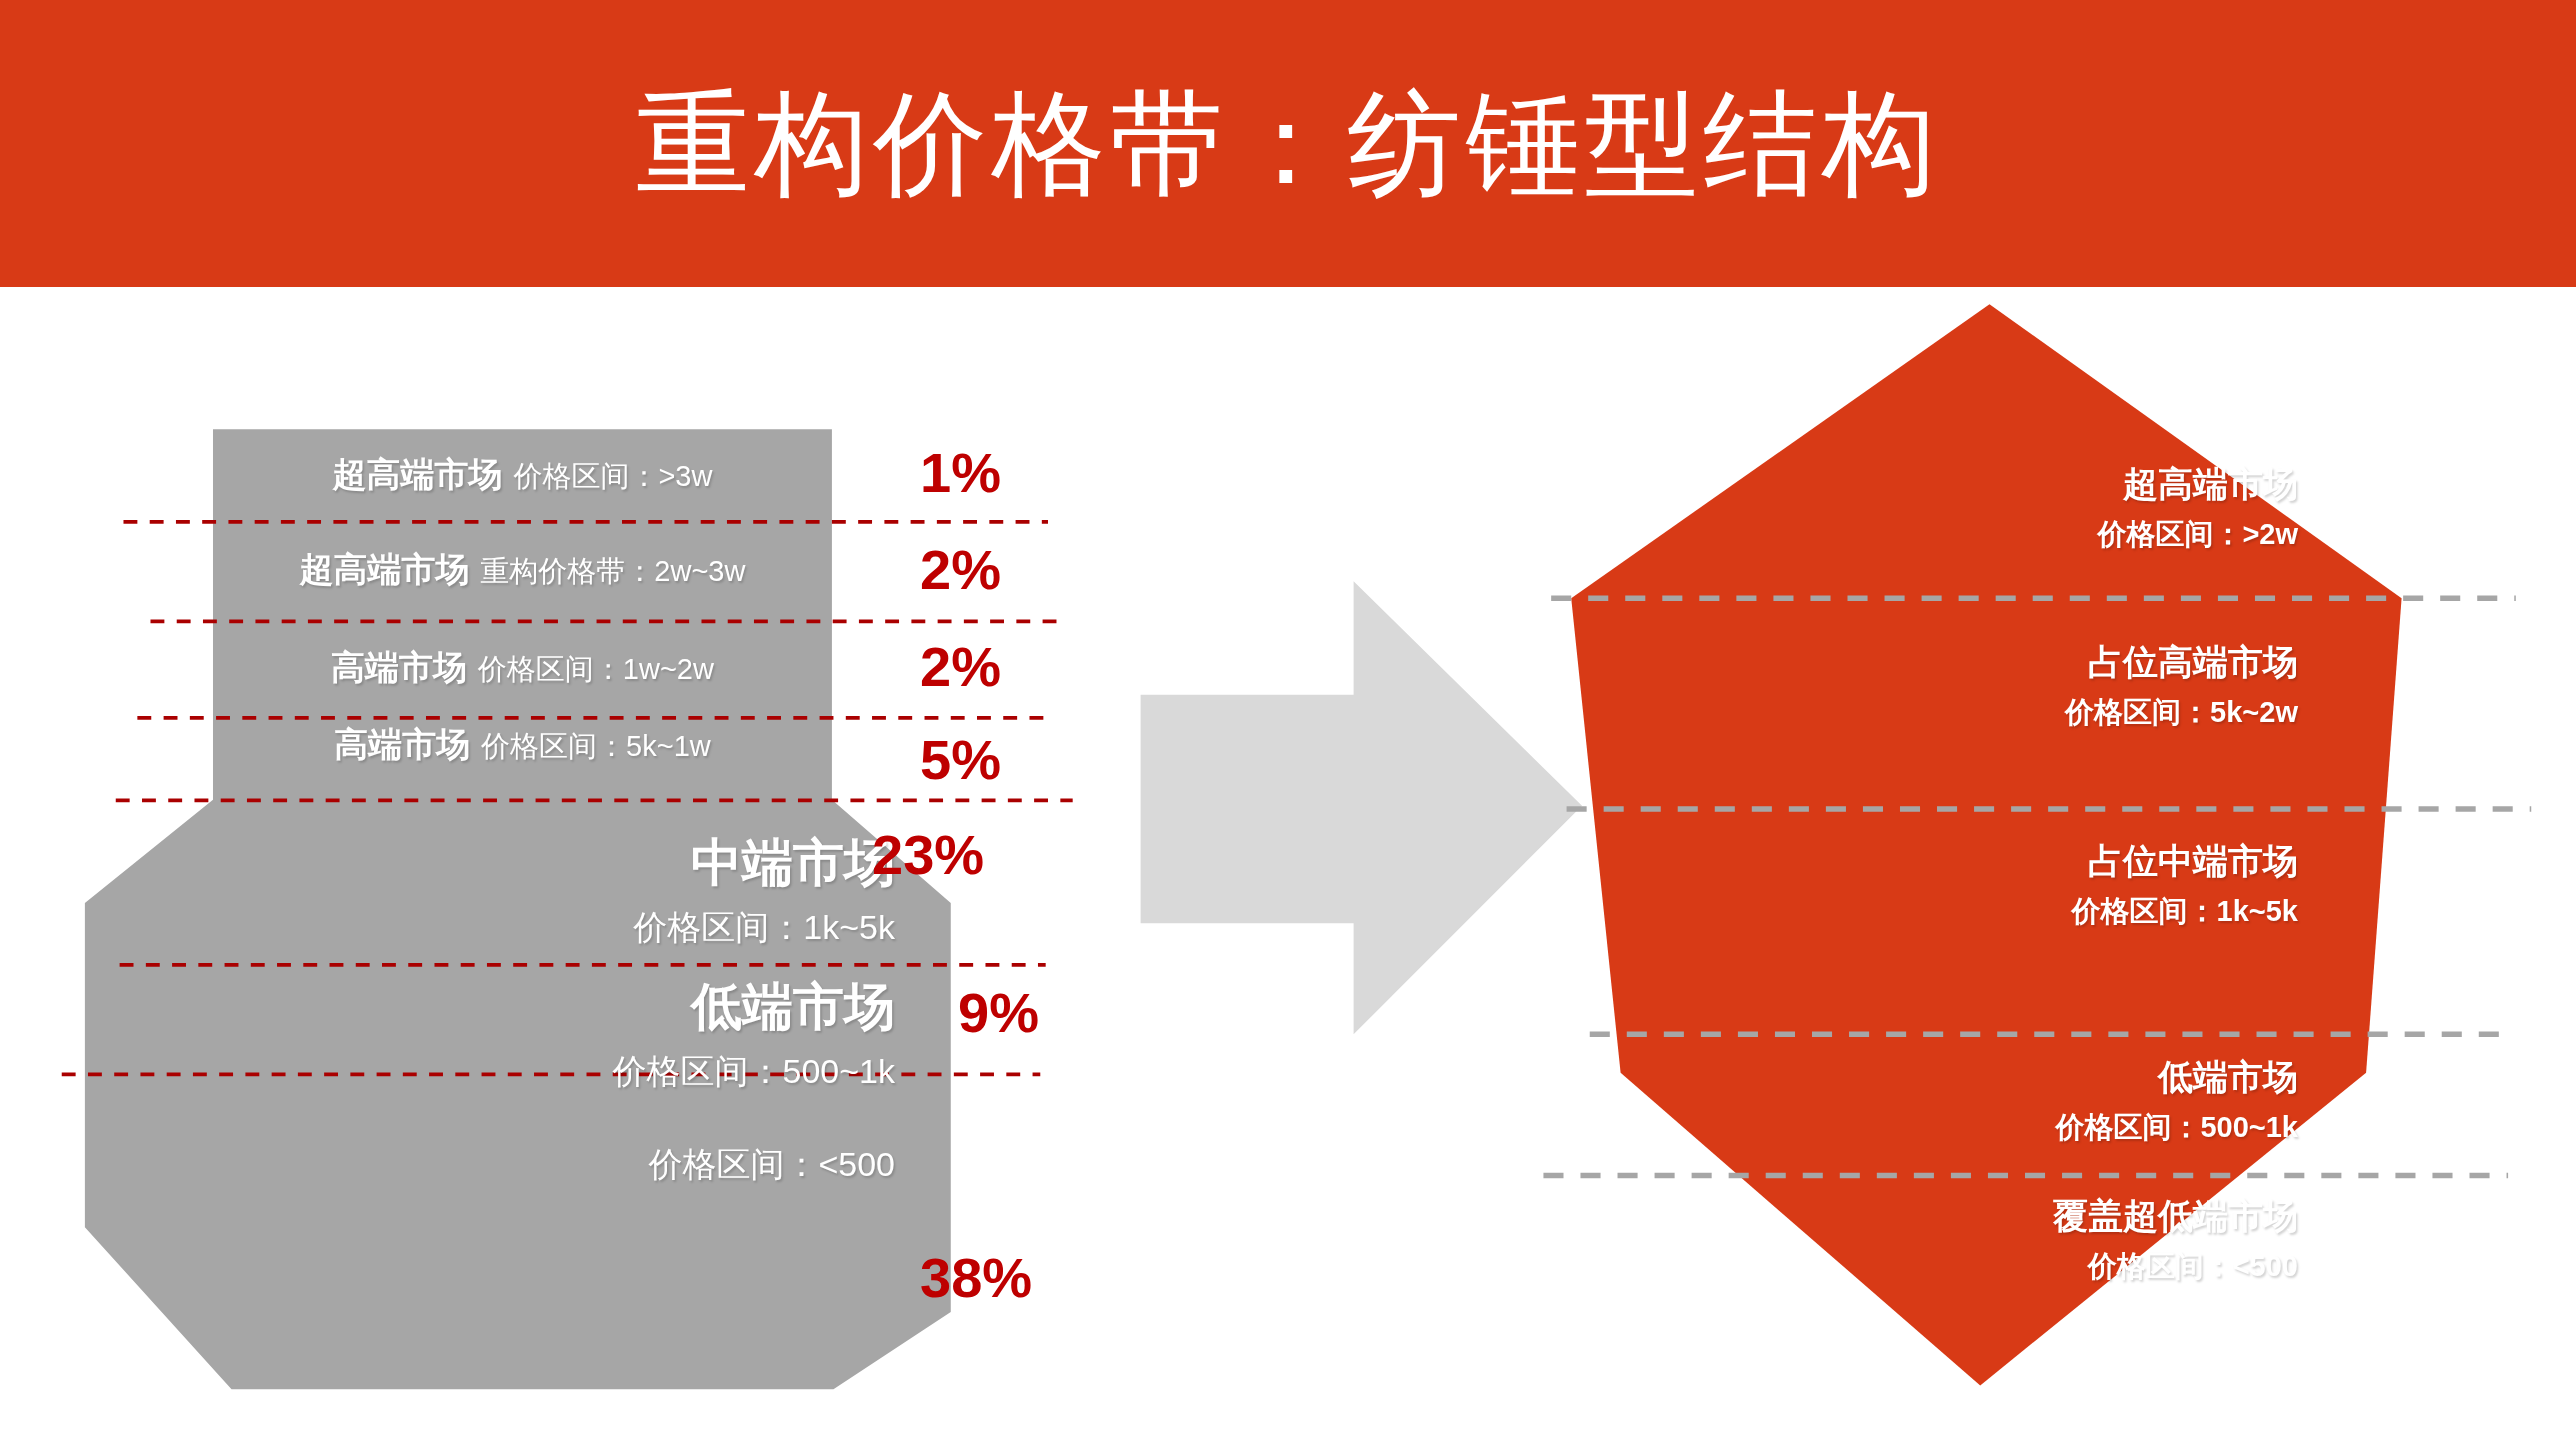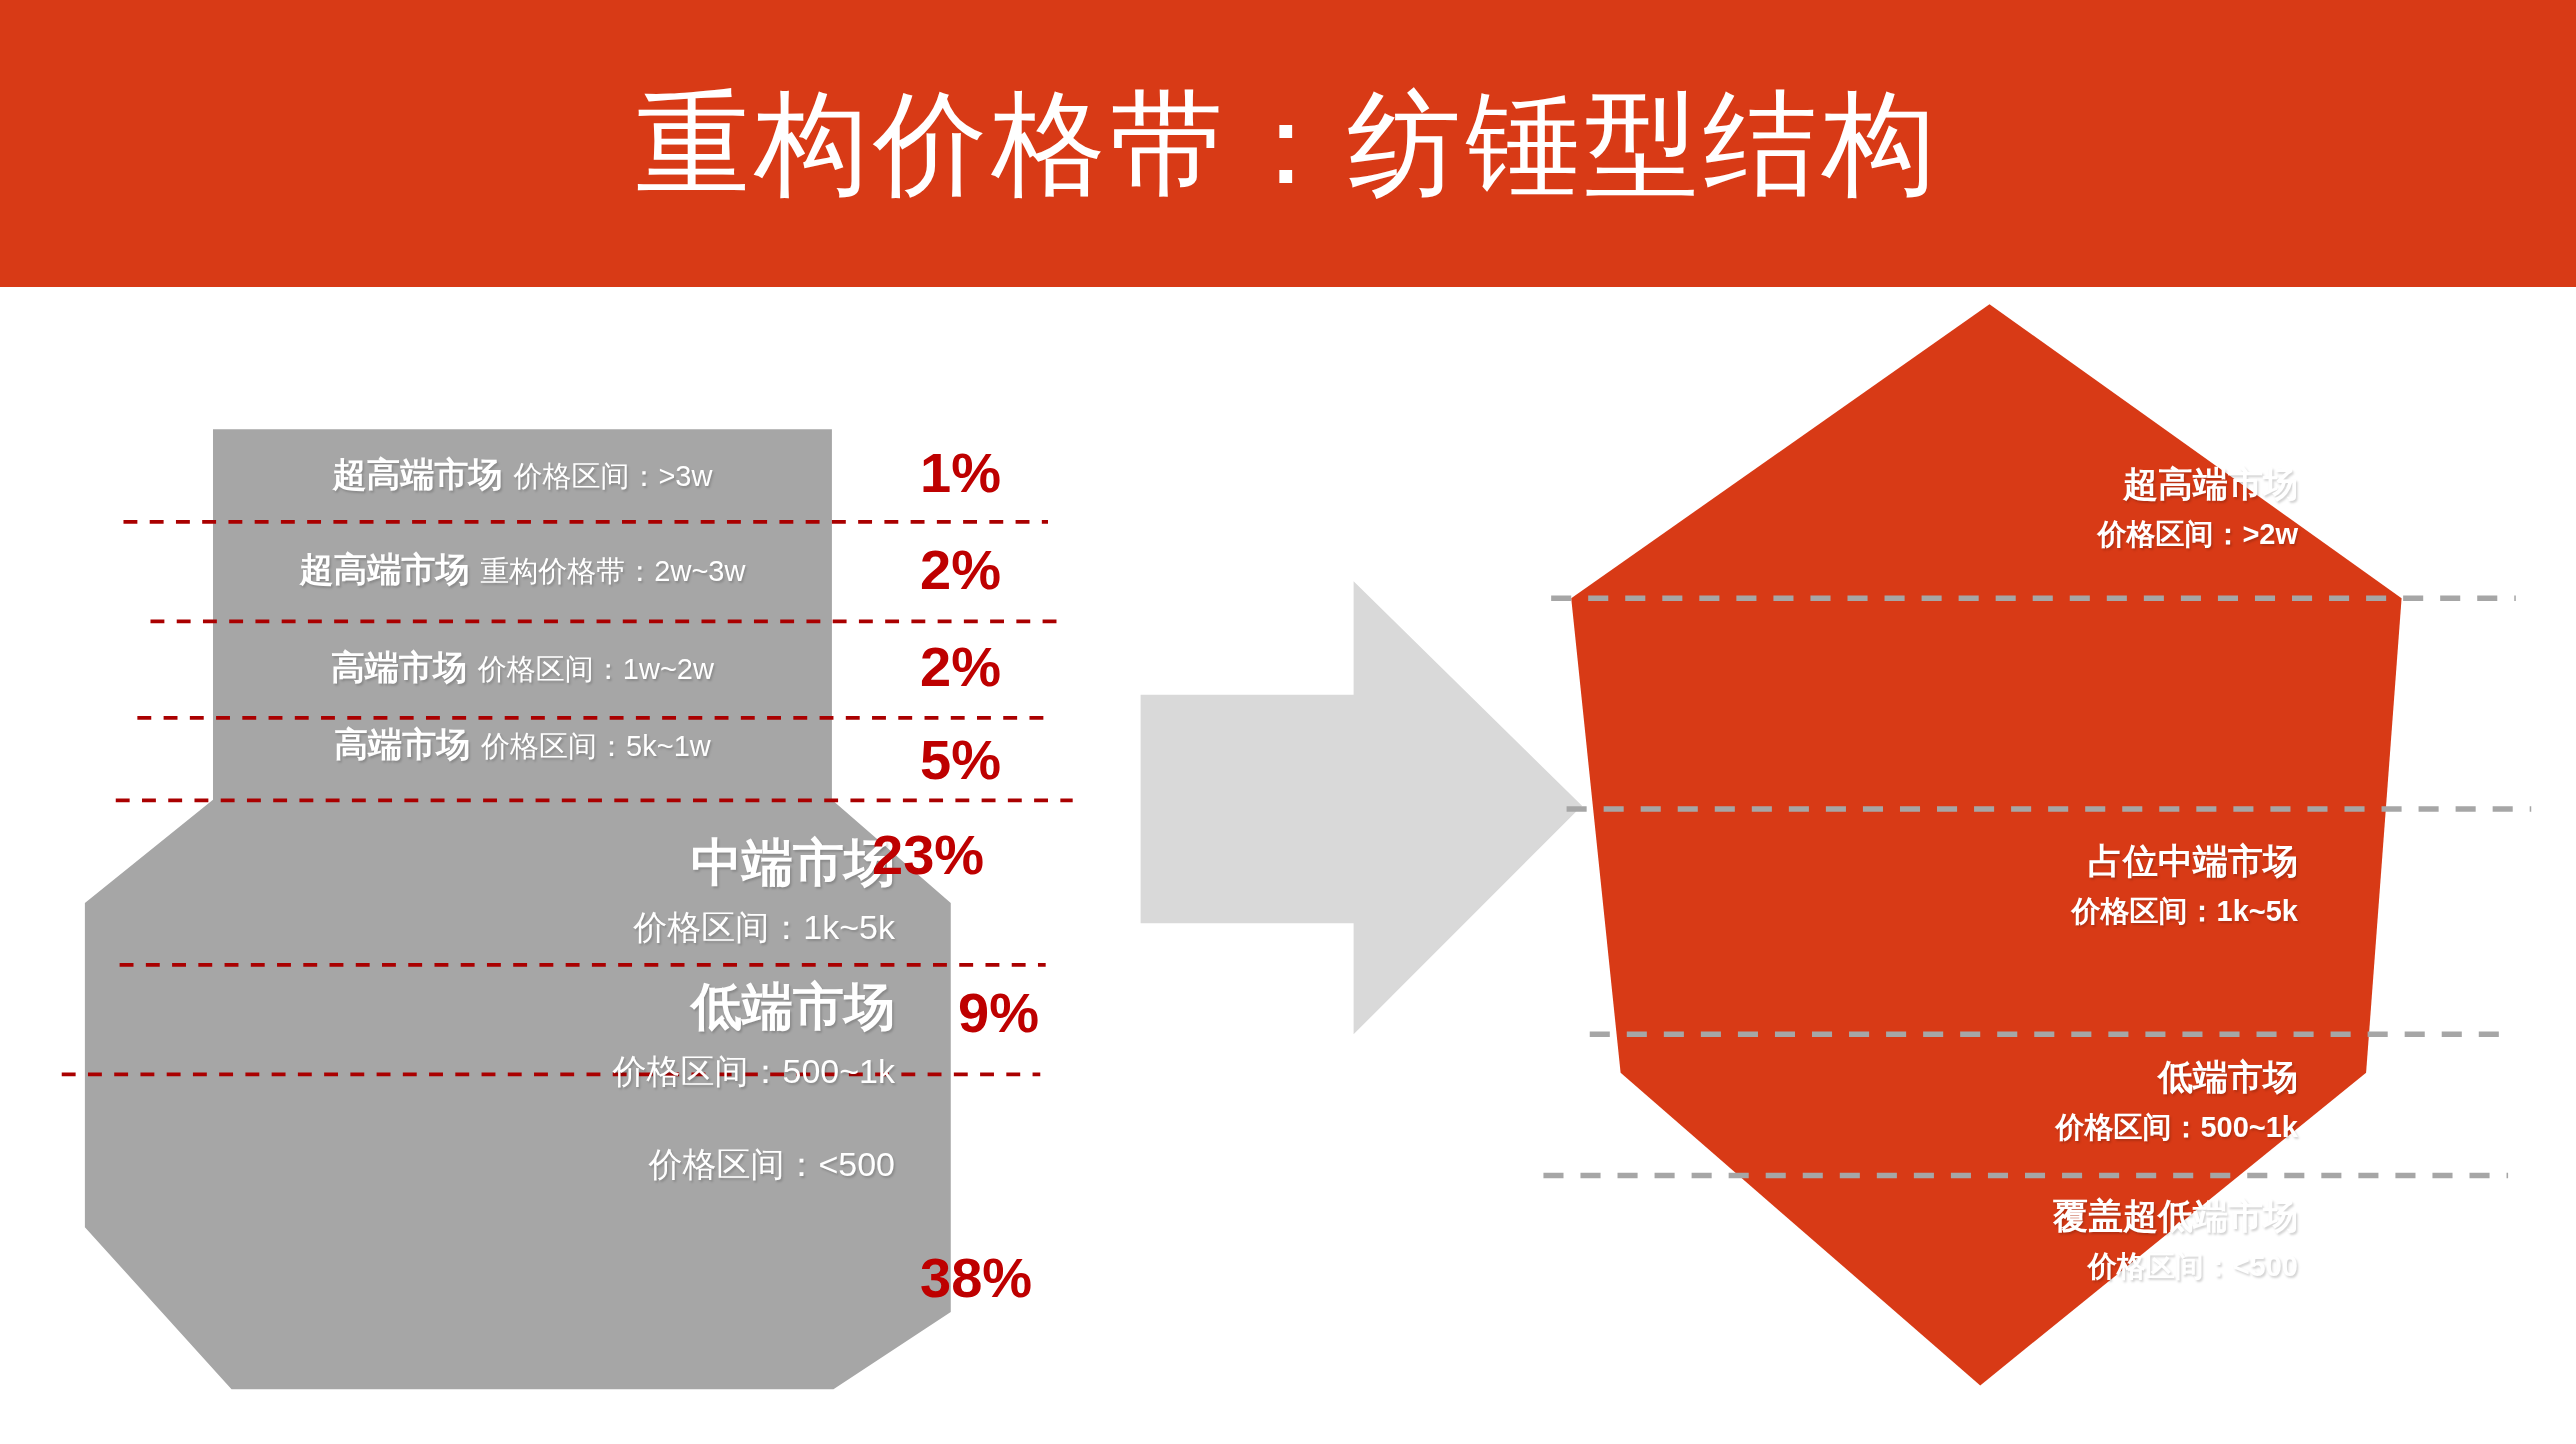--- a/index.html
+++ b/index.html
@@ -139,20 +139,24 @@
   <div class="pct" style="left:920px; top:732px;">5%</div>
   <div class="pct" style="left:872px; top:827px;text-align:center;">23%</div>
   <div class="pct" style="left:958px; top:985px;">9%</div>
   <div class="pct" style="left:920px; top:1250px;">38%</div>
 
   <div class="lbl rlbl" style="left:1681px; top:463px; width:617px;">
     <span class="nm">超高端市场</span>
     <span class="pr">价格区间：&gt;2w</span>
   </div>
 
+  <div class="lbl rlbl" style="left:1681px; top:641px; width:617px;">
+    <span class="nm">占位高端市场</span>
+    <span class="pr">价格区间：5k~2w</span>
+  </div>
 
   <div class="lbl rlbl" style="left:1681px; top:840px; width:617px;">
     <span class="nm">占位中端市场</span>
     <span class="pr">价格区间：1k~5k</span>
   </div>
 
   <div class="lbl rlbl" style="left:1681px; top:1056px; width:617px;">
     <span class="nm">低端市场</span>
     <span class="pr">价格区间：500~1k</span>
   </div>

